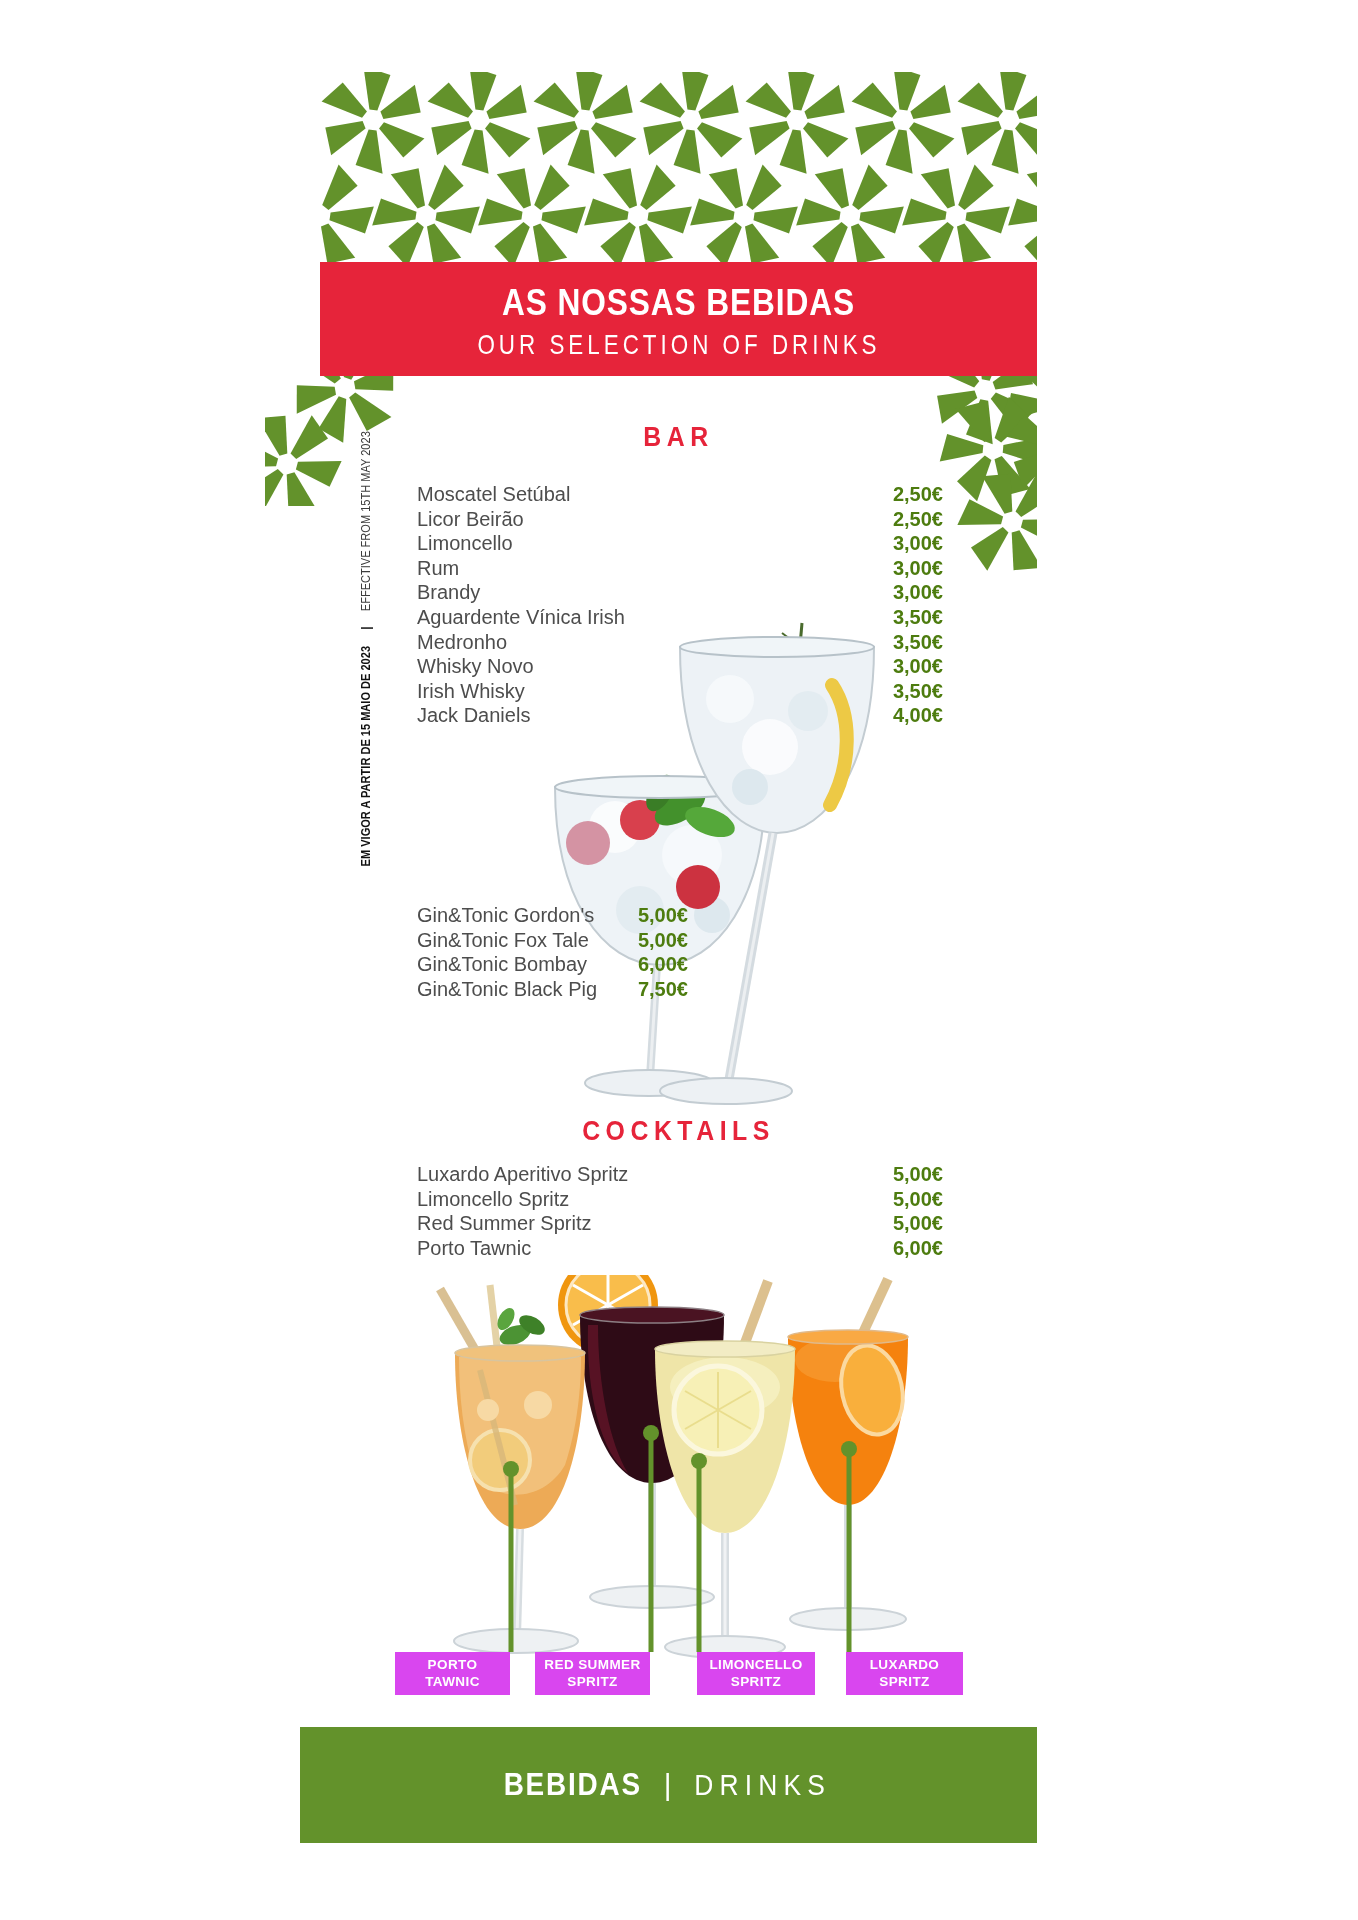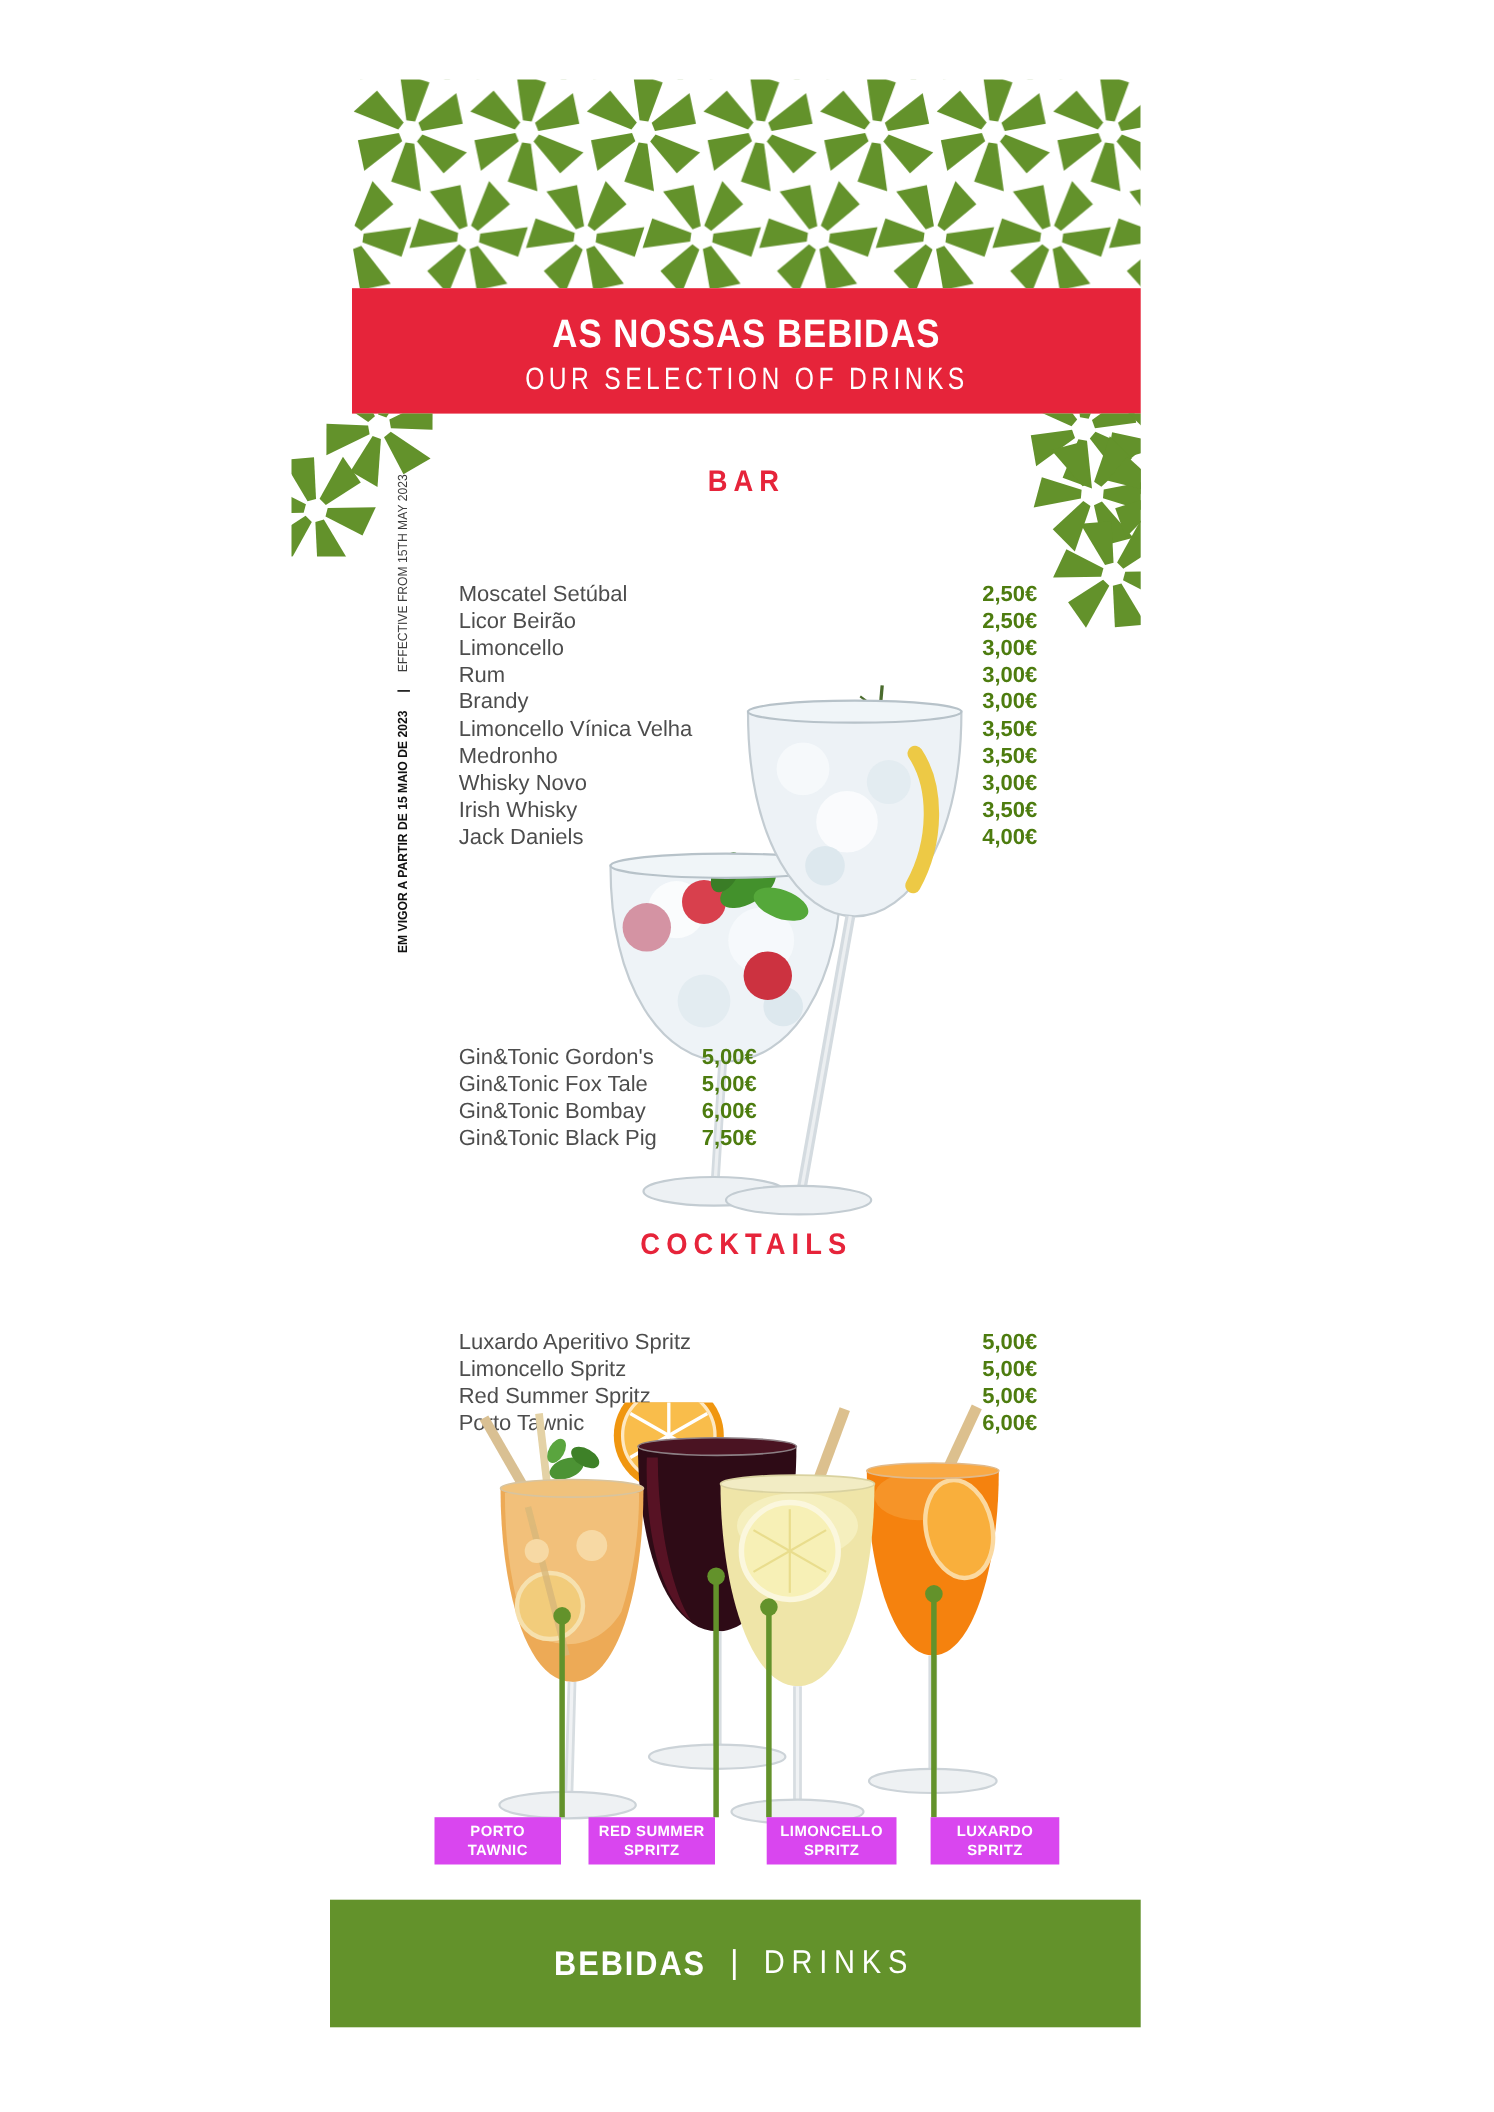--- a/index.html
+++ b/index.html
@@ -25,21 +25,21 @@
   .validity .v-sep{font-size:12px;font-weight:bold;color:#111;}
   .validity .v-en{font-size:12px;font-weight:400;color:#3c3c3c;transform:scaleX(.92);}
 
   
   .section-heading{position:absolute;left:320px;width:717px;text-align:center;color:#e6243a;
                    font-weight:bold;font-size:27px;letter-spacing:6px;transform:scaleX(.92);}
   .heading-bar{top:422px;}
   .heading-cocktails{top:1116px;}
 
   
-  .menu-list{position:absolute;margin-top:46px;}
+  .menu-list{position:absolute;}
   .menu-list .row{display:flex;justify-content:space-between;line-height:24.6px;}
   .menu-list .nm{font-size:20px;color:#4d4d4d;font-weight:400;}
   .menu-list .pr{font-size:20px;color:#4d7c0f;font-weight:bold;}
   .bar-list{left:417px;top:482px;width:526px;}
   .gin-list{left:417px;top:903px;width:271px;}
   .cocktail-list{left:417px;top:1162px;width:526px;}
 
   
   .tag{position:absolute;top:1652px;height:43px;background:#d946ef;color:#fff;
        display:flex;flex-direction:column;align-items:center;justify-content:center;
@@ -120,21 +120,21 @@
       </div>
     <div class="row">
         <span class="nm">Rum</span>
         <span class="pr">3,00€</span>
       </div>
     <div class="row">
         <span class="nm">Brandy</span>
         <span class="pr">3,00€</span>
       </div>
     <div class="row">
-        <span class="nm">Limoncello Vínica Velha</span>
+        <span class="nm">Aguardente Vínica Irish</span>
         <span class="pr">3,50€</span>
       </div>
     <div class="row">
         <span class="nm">Medronho</span>
         <span class="pr">3,50€</span>
       </div>
     <div class="row">
         <span class="nm">Whisky Novo</span>
         <span class="pr">3,00€</span>
       </div>

